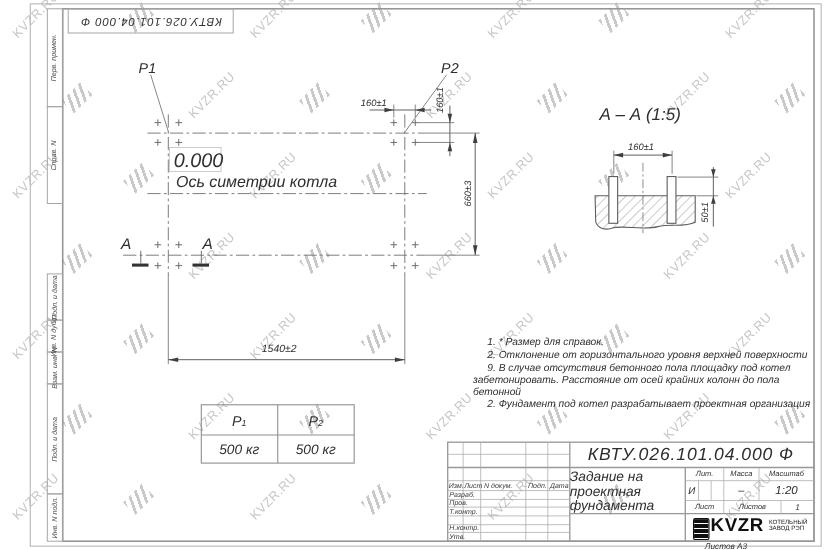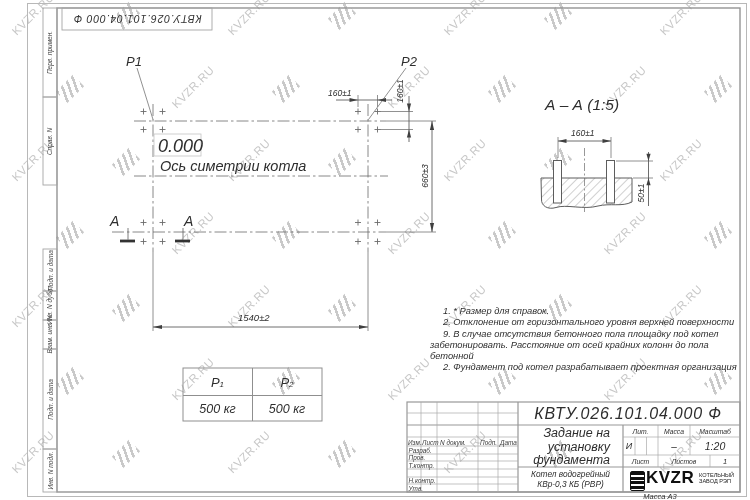--- a/index.html
+++ b/index.html
@@ -283,30 +283,26 @@
   <div class="notes">
     <div class="ind">1. * Размер для справок.</div>
     <div class="ind">2. Отклонение от горизонтального уровня верхней поверхности</div>
     <div class="ind">9. В случае отсутствия бетонного пола площадку под котел</div>
     <div>забетонировать. Расстояние от осей крайних колонн до пола бетонной</div>
     <div class="ind">2. Фундамент под котел разрабатывает проектная организация</div>
   </div>
 
   <div class="txt ctr" style="left:520px;top:403px;width:216px;height:21px;font-size:16px;letter-spacing:.8px;">КВТУ.026.101.04.000  Ф</div>
 
-  <div class="txt" style="left:518px;top:427px;width:92px;font-size:12.5px;line-height:13.5px;text-align:right;white-space:normal;">
+  <div class="txt" style="left:518px;top:427px;width:92px;font-size:12.5px;line-height:13.5px;text-align:left;white-space:normal;">
     <div>Задание на</div>
-    <div>установку</div>
+    <div>проектная</div>
     <div>фундамента</div>
   </div>
 
-  <div class="txt" style="left:518px;top:470px;width:105px;font-size:8.3px;line-height:9.5px;text-align:center;white-space:normal;">
-    <div>Котел водогрейный</div>
-    <div>КВр-0,3 КБ (РВР)</div>
-  </div>
 
   <span class="tb-lbl" style="left:408px;top:438.5px;">Изм.</span>
   <span class="tb-lbl" style="left:422px;top:438.5px;">Лист</span>
   <span class="tb-lbl" style="left:440px;top:438.5px;">N докум.</span>
   <span class="tb-lbl" style="left:480px;top:438.5px;">Подп.</span>
   <span class="tb-lbl" style="left:500px;top:438.5px;">Дата</span>
 
   <span class="tb-lbl" style="left:408.5px;top:446.8px;">Разраб.</span>
   <span class="tb-lbl" style="left:408.5px;top:454.3px;">Пров.</span>
   <span class="tb-lbl" style="left:408.5px;top:461.8px;">Т.контр.</span>
@@ -323,15 +319,15 @@
   <div class="txt ctr" style="left:658px;top:455.5px;width:52px;height:11px;font-size:6.8px;">Листов</div>
   <div class="txt ctr" style="left:710px;top:455.5px;width:30px;height:11px;font-size:7.5px;">1</div>
 
   <div class="logo-icon"></div>
   <span class="logo-name">KVZR</span>
   <div class="logo-sub">
     <div>КОТЕЛЬНЫЙ</div>
     <div>ЗАВОД РЭП</div>
   </div>
 
-  <div class="txt ctr" style="left:620px;top:492.5px;width:80px;height:8px;font-size:7.5px;">Масса А3</div>
+  <div class="txt ctr" style="left:620px;top:492.5px;width:80px;height:8px;font-size:7.5px;">Листов А3</div>
 
 </div>
 
 </body></html>

